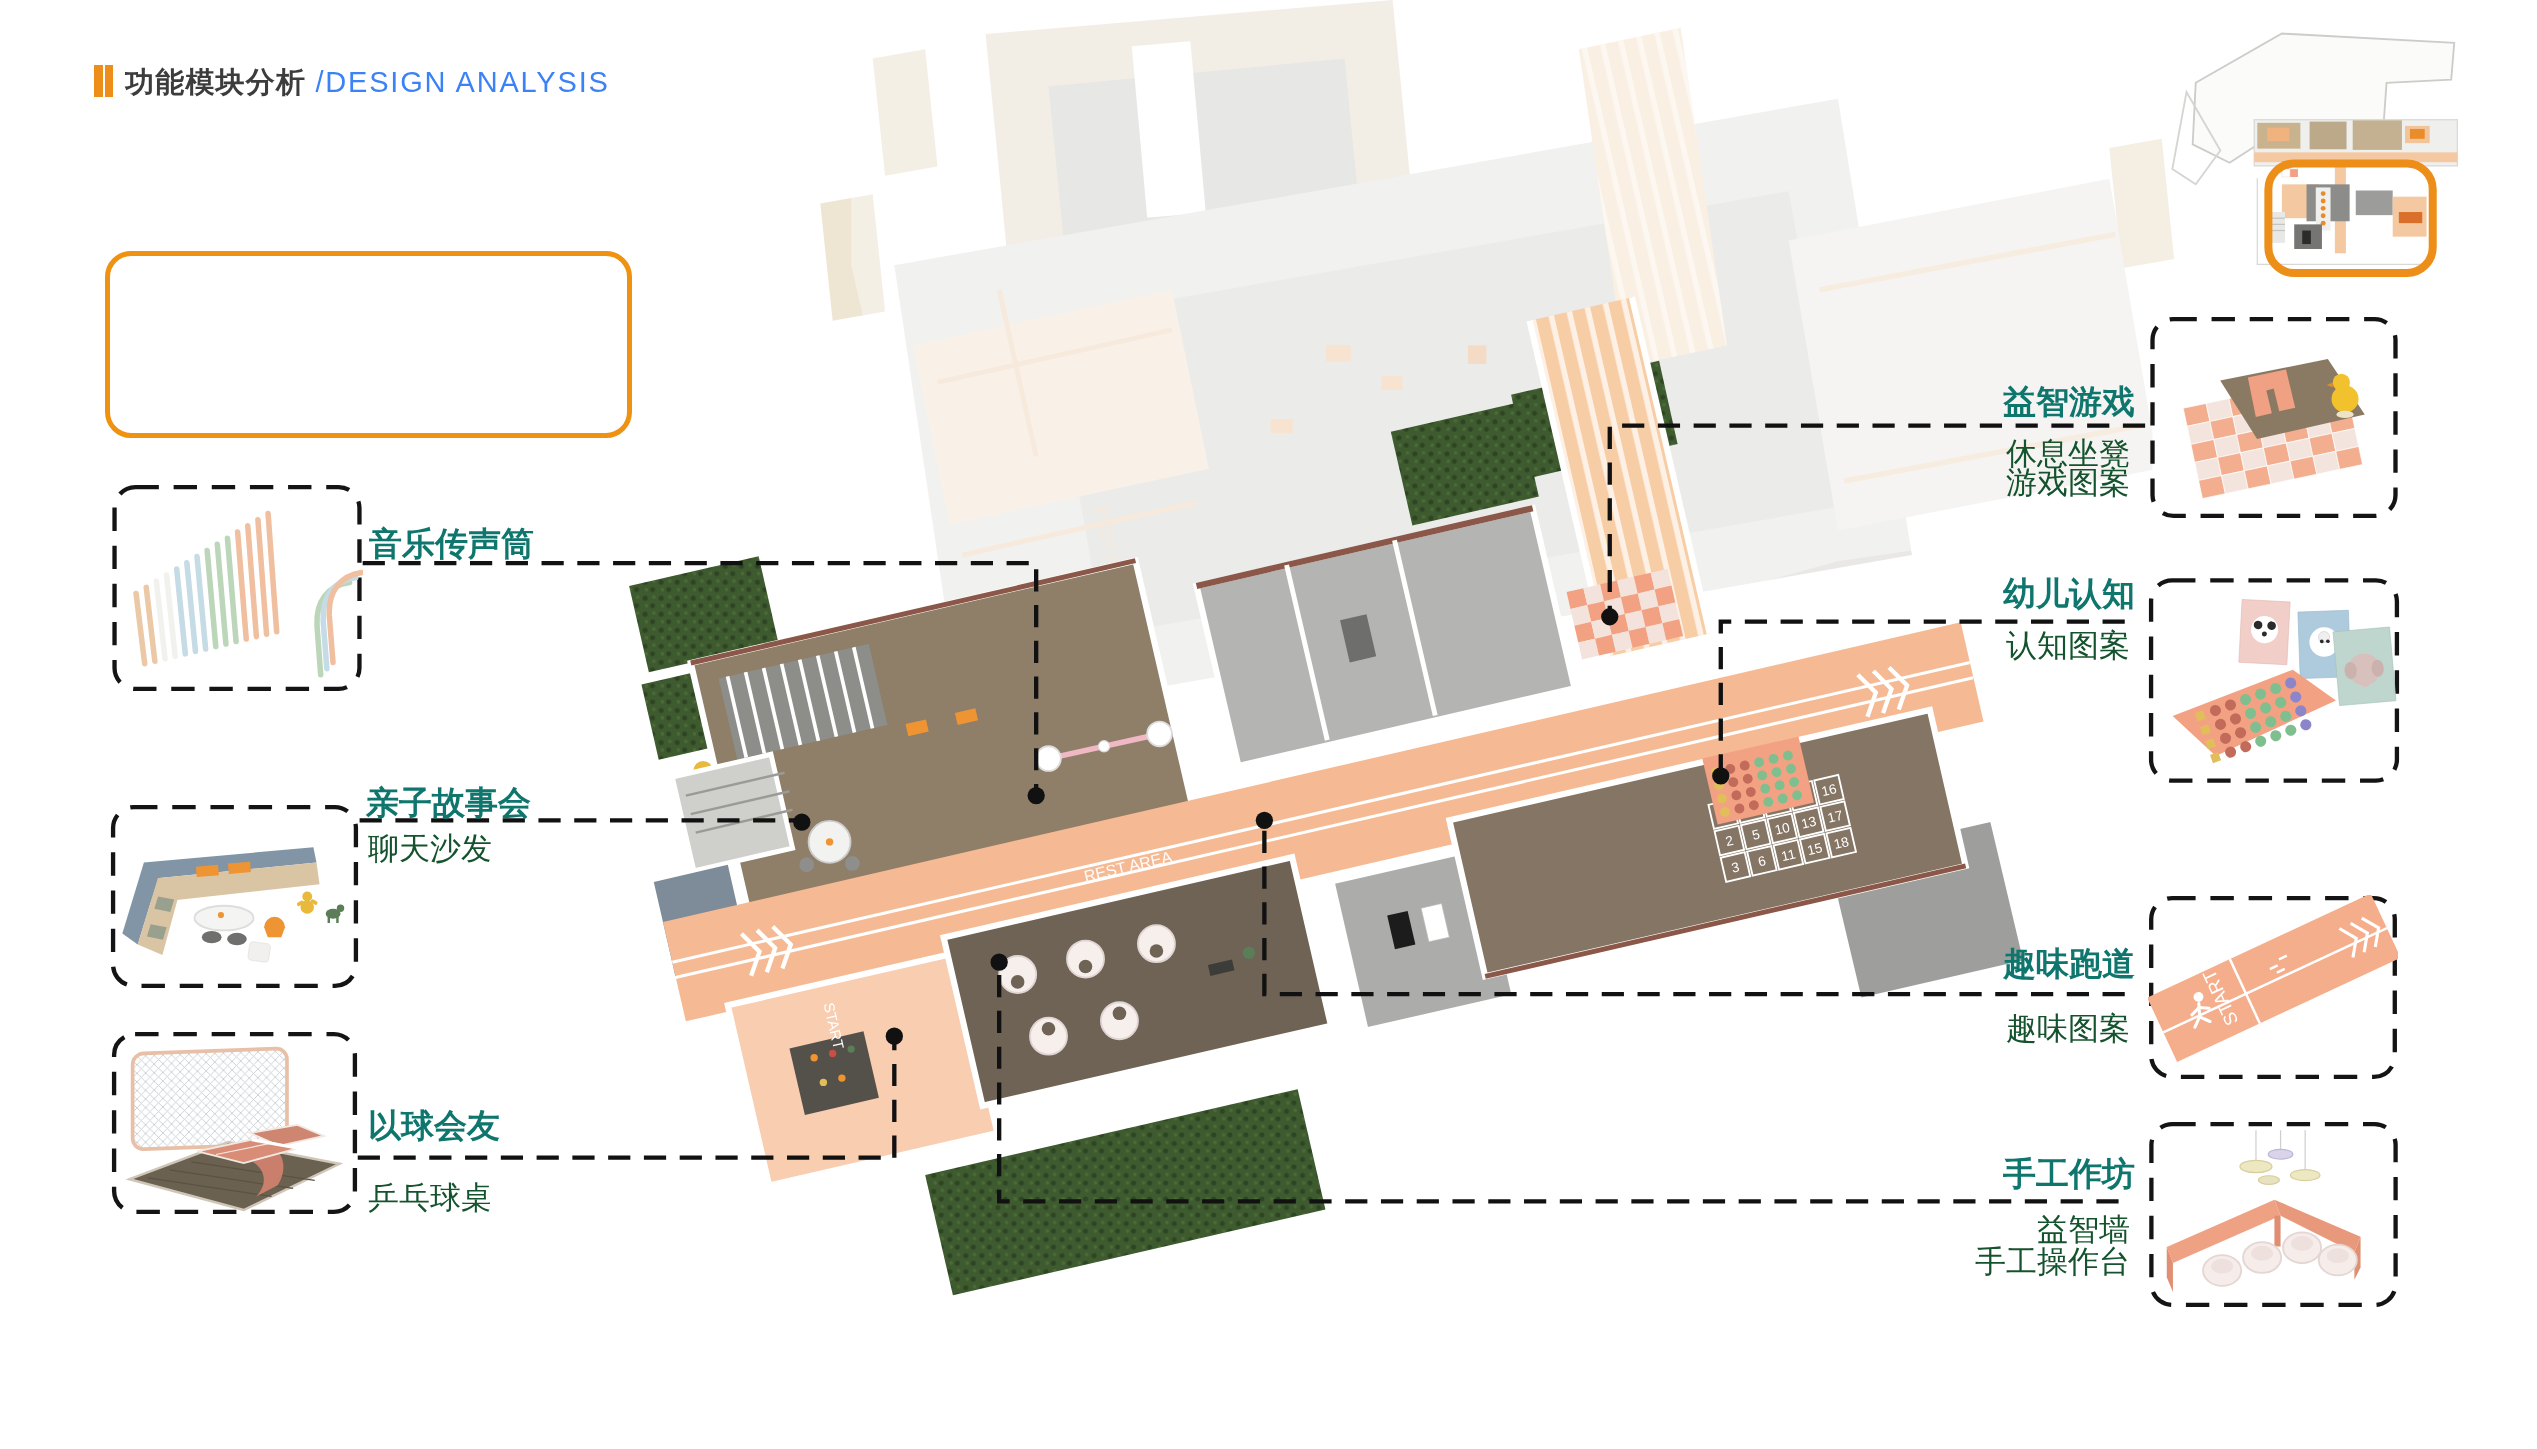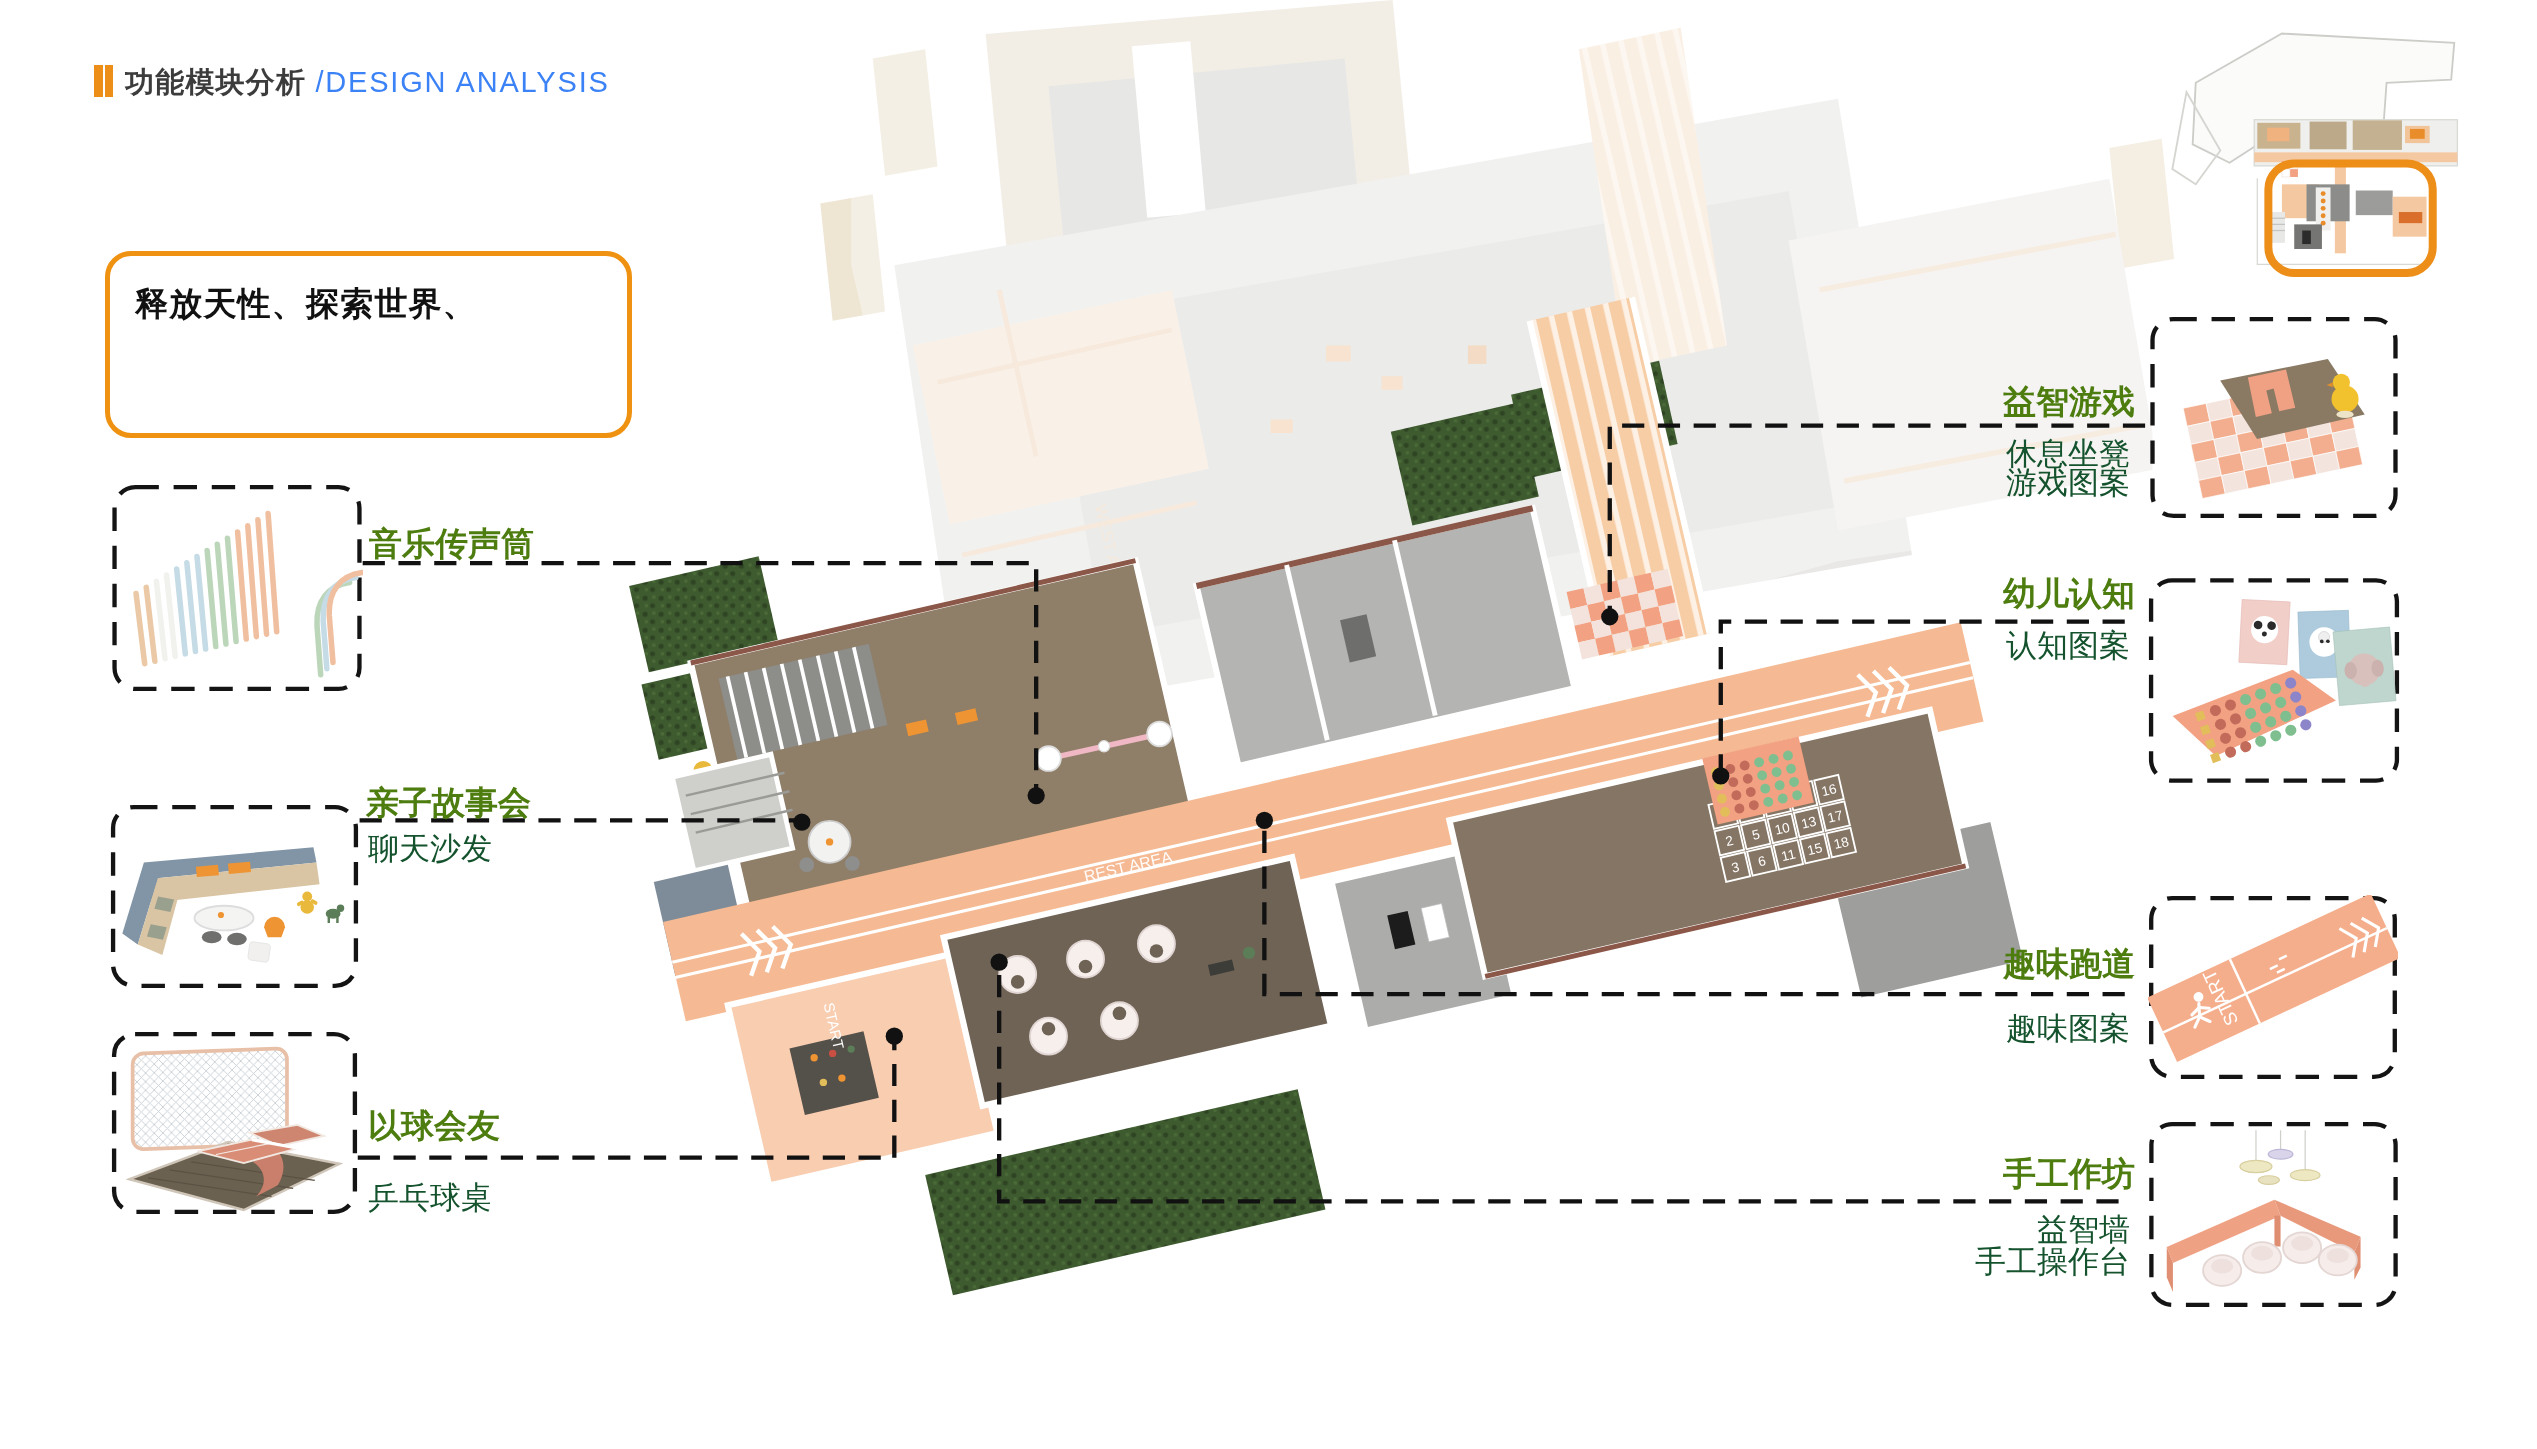--- a/index.html
+++ b/index.html
@@ -13,21 +13,21 @@
   #header-title{left:125px;top:63px;font-size:29px;color:#3C3C3C;letter-spacing:1.2px;white-space:nowrap;}
   #header-title .zh{font-weight:700;}
   #header-title .en{font-weight:400;color:#3b82f6;letter-spacing:1.8px;}
   
   #stage-title{left:121px;top:152px;font-size:48px;font-weight:900;color:#EF9212;letter-spacing:8.6px;white-space:nowrap;}
   
   #desc-box{left:105px;top:251px;width:527px;height:187px;box-sizing:border-box;border:5.5px solid #EF9212;
             border-radius:26px;background:#fff;padding:18.5px 12.3px 0 25px;}
   #desc-box .line{font-size:33px;font-weight:700;color:#111;line-height:57px;letter-spacing:1.2px;white-space:nowrap;}
   
-  .feat-label{font-size:33px;font-weight:700;color:#4d7c0f;white-space:nowrap;z-index:6;}
+  .feat-label{font-size:33px;font-weight:700;color:#0f766e;white-space:nowrap;z-index:6;}
   .feat-sub{font-size:31px;font-weight:400;color:#14532d;white-space:nowrap;z-index:6;}
   .r-align{text-align:right;}
   .z1{z-index:1}.z2{z-index:2}.z3{z-index:3}.z4{z-index:4}
 </style>
 </head>
 <body>
 
 <div id="stage">
 
   <svg class="abs z1" id="plan-svg" style="left:0;top:0" width="2538" height="1450" viewBox="0 0 4115 2351">
@@ -348,21 +348,20 @@
 
   <div class="abs" id="header-bar1"></div>
   <div class="abs" id="header-bar2"></div>
   <div class="abs" id="header-title">
     <span class="zh">功能模块分析</span>
     <span class="en">/DESIGN ANALYSIS</span>
   </div>
 
 
   <div class="abs" id="desc-box">
-    <div class="line">释放天性、探索世界、</div>
   </div>
 
   <svg class="abs z4" style="left:111px;top:484px" width="252" height="208" viewBox="0 0 408 338">
     <rect x="5" y="5" width="398" height="328" rx="34" fill="#FFFFFF" stroke="#141414" stroke-width="7" stroke-dasharray="38 24"></rect>
     <g id="music-tubes">
         <line x1="40" y1="178" x2="54" y2="292" stroke="#EBC9A6" stroke-width="9" stroke-linecap="round"></line>
         <line x1="56.5" y1="168" x2="70.5" y2="288" stroke="#EBC9A6" stroke-width="9" stroke-linecap="round"></line>
         <line x1="73" y1="158" x2="87" y2="284" stroke="#F1F1ED" stroke-width="9" stroke-linecap="round"></line>
         <line x1="89.5" y1="148" x2="103.5" y2="280" stroke="#F1F1ED" stroke-width="9" stroke-linecap="round"></line>
         <line x1="106" y1="138" x2="120" y2="276" stroke="#C5DBE5" stroke-width="9" stroke-linecap="round"></line>

